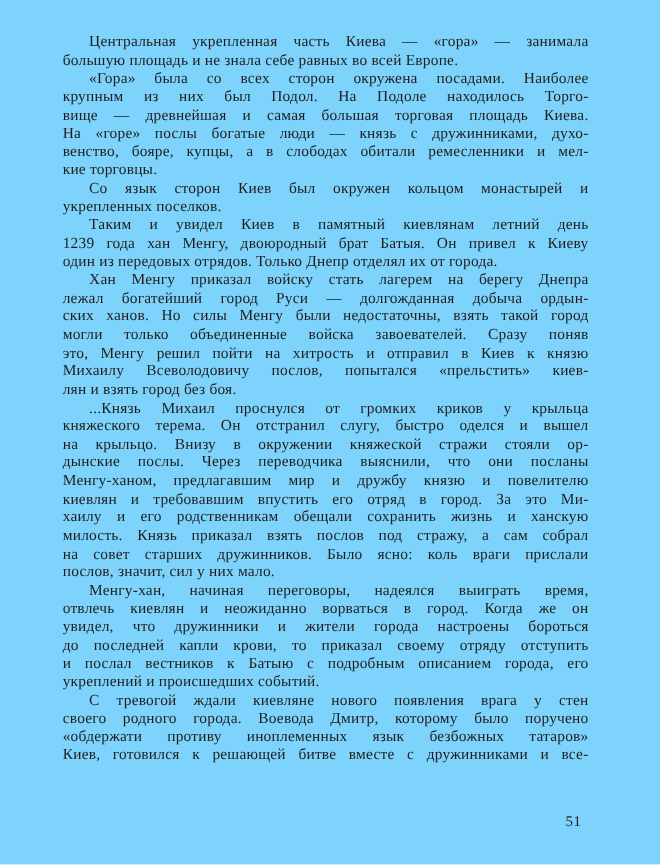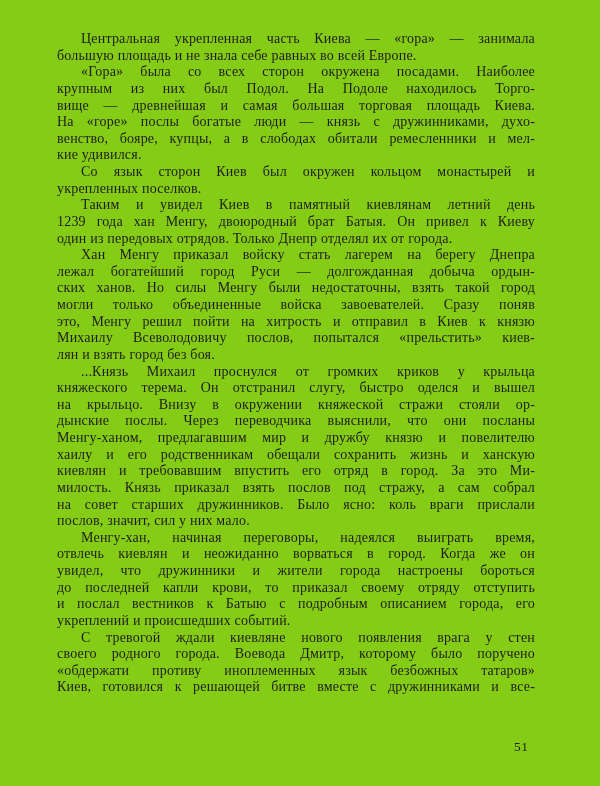--- a/index.html
+++ b/index.html
@@ -4,21 +4,21 @@
 <style>
   html, body {
     margin: 0;
     padding: 0;
     background: #ffffff;
   }
   .page {
     position: relative;
     width: 600px;
     height: 786px;
-    background: #84cc16;
+    background: #7dd3fc;
     overflow: hidden;
     font-family: "Liberation Serif", "DejaVu Serif", serif;
     color: #1f1d1b;
   }
   .text-block {
     position: absolute;
     left: 57px;
     top: 31px;
     width: 478px;
     font-size: 14px;
@@ -59,21 +59,21 @@
       <div class="paragraph">
         <div class="line para-start">Центральная укрепленная часть Киева — «гора» — занимала</div>
         <div class="line para-end">большую площадь и не знала себе равных во всей Европе.</div>
       </div>
       <div class="paragraph">
         <div class="line para-start">«Гора» была со всех сторон окружена посадами. Наиболее</div>
         <div class="line">крупным из них был Подол. На Подоле находилось Торго-</div>
         <div class="line">вище — древнейшая и самая большая торговая площадь Киева.</div>
         <div class="line">На «горе» послы богатые люди — князь с дружинниками, духо-</div>
         <div class="line">венство, бояре, купцы, а в слободах обитали ремесленники и мел-</div>
-        <div class="line para-end">кие удивился.</div>
+        <div class="line para-end">кие торговцы.</div>
       </div>
       <div class="paragraph">
         <div class="line para-start">Со язык сторон Киев был окружен кольцом монастырей и</div>
         <div class="line para-end">укрепленных поселков.</div>
       </div>
       <div class="paragraph">
         <div class="line para-start">Таким и увидел Киев в памятный киевлянам летний день</div>
         <div class="line">1239 года хан Менгу, двоюродный брат Батыя. Он привел к Киеву</div>
         <div class="line para-end">один из передовых отрядов. Только Днепр отделял их от города.</div>
       </div>
@@ -85,22 +85,22 @@
         <div class="line">это, Менгу решил пойти на хитрость и отправил в Киев к князю</div>
         <div class="line">Михаилу Всеволодовичу послов, попытался «прельстить» киев-</div>
         <div class="line para-end">лян и взять город без боя.</div>
       </div>
       <div class="paragraph">
         <div class="line para-start">...Князь Михаил проснулся от громких криков у крыльца</div>
         <div class="line">княжеского терема. Он отстранил слугу, быстро оделся и вышел</div>
         <div class="line">на крыльцо. Внизу в окружении княжеской стражи стояли ор-</div>
         <div class="line">дынские послы. Через переводчика выяснили, что они посланы</div>
         <div class="line">Менгу-ханом, предлагавшим мир и дружбу князю и повелителю</div>
+        <div class="line">киевлян и требовавшим впустить его отряд в город. За это Ми-</div>
         <div class="line">хаилу и его родственникам обещали сохранить жизнь и ханскую</div>
-        <div class="line">киевлян и требовавшим впустить его отряд в город. За это Ми-</div>
         <div class="line">милость. Князь приказал взять послов под стражу, а сам собрал</div>
         <div class="line">на совет старших дружинников. Было ясно: коль враги прислали</div>
         <div class="line para-end">послов, значит, сил у них мало.</div>
       </div>
       <div class="paragraph">
         <div class="line para-start">Менгу-хан, начиная переговоры, надеялся выиграть время,</div>
         <div class="line">отвлечь киевлян и неожиданно ворваться в город. Когда же он</div>
         <div class="line">увидел, что дружинники и жители города настроены бороться</div>
         <div class="line">до последней капли крови, то приказал своему отряду отступить</div>
         <div class="line">и послал вестников к Батыю с подробным описанием города, его</div>

